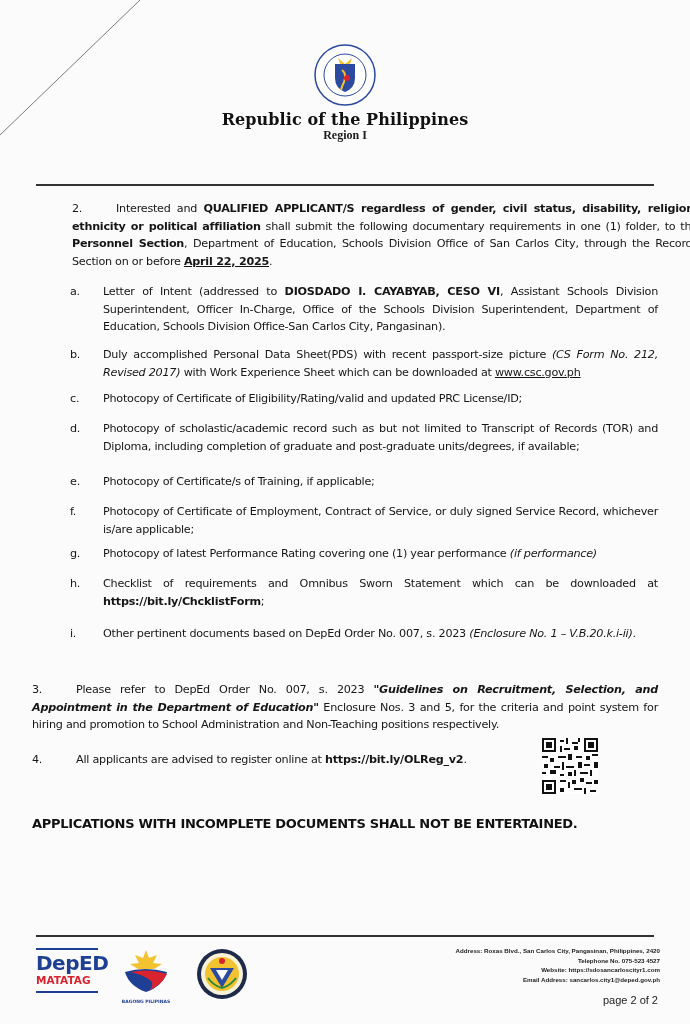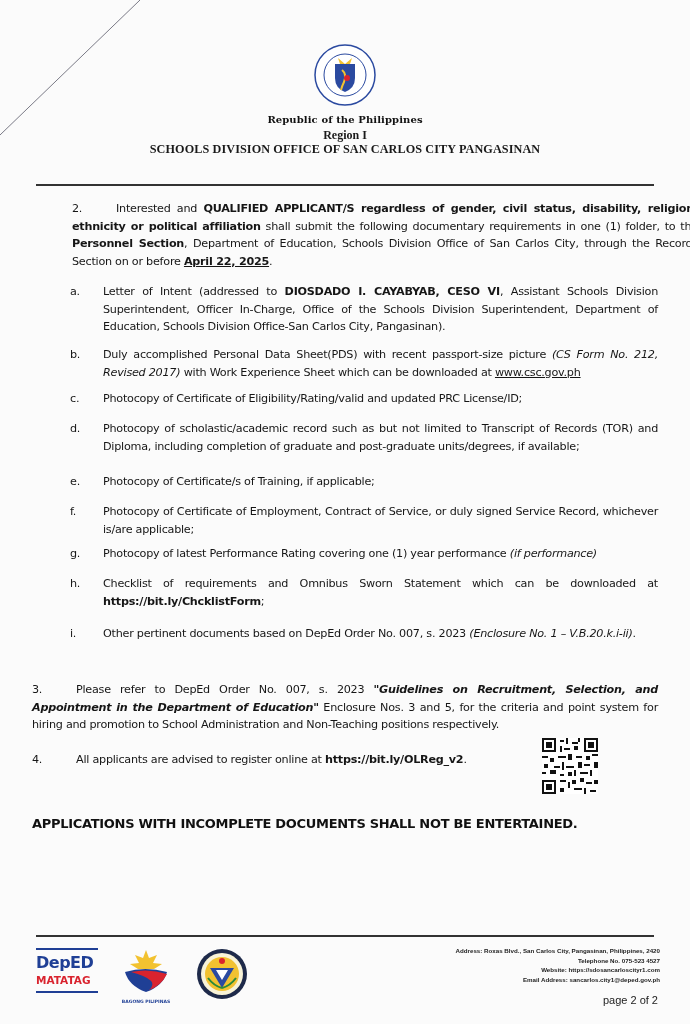--- a/index.html
+++ b/index.html
@@ -9,21 +9,21 @@
     font-family: "Liberation Sans", sans-serif;
     color: #1a1a1a;
   }
   .fold-line {
     position: absolute; left: 0; top: 0; width: 140px; height: 140px;
     pointer-events: none;
   }
   .header { position: absolute; top: 44px; left: 0; width: 690px; text-align: center; }
   .seal { display: block; margin: 0 auto; width: 62px; height: 62px; }
   .gothic {
-    font-family: "DejaVu Serif", serif; font-weight: bold; font-size: 10px;
+    font-family: "DejaVu Serif", serif; font-weight: bold; font-size: 16px;
     line-height: 16px; color: #111; letter-spacing: 0.1px;
   }
   .region { font-family: "Liberation Serif", serif; font-weight: bold; font-size: 12px; line-height: 14px; }
   .office { font-family: "Liberation Serif", serif; font-weight: bold; font-size: 12.2px; line-height: 14px; letter-spacing: 0.1px; }
   .header-rule { position: absolute; left: 36px; width: 618px; top: 184px; height: 2px; background: #333; }
 
   .body-text {
     position: absolute; left: 32px; width: 626px;
     font-family: "DejaVu Sans", sans-serif; font-size: 11.2px; line-height: 17.5px;
     text-align: justify; letter-spacing: -0.25px; color: #161616;
@@ -69,21 +69,20 @@
   <svg class="seal" viewBox="0 0 62 62">
     <circle cx="31" cy="31" r="30" fill="#fff" stroke="#2b4aa0" stroke-width="1.5"></circle>
     <circle cx="31" cy="31" r="21" fill="#fff" stroke="#2b4aa0" stroke-width="1"></circle>
     <path d="M21 20 h20 v14 q0 10 -10 14 q-10 -4 -10 -14 z" fill="#2b4aa0"></path>
     <path d="M24 14 l7 6 l7 -6 l-2 6 h-10 z" fill="#f2c230"></path>
     <path d="M28 26 q5 4 2 12 q-2 4 -3 8" stroke="#f2c230" stroke-width="2" fill="none"></path>
     <circle cx="33" cy="34" r="3" fill="#d9232e"></circle>
   </svg>
   <div class="gothic" style="margin-top:6px;">Republic of the Philippines</div>
   <div class="region">Region I</div>
-  <div class="office">SCHOOLS DIVISION OFFICE OF SAN CARLOS CITY PANGASINAN</div>
 </div>
 <div class="header-rule"></div>
 
 <div class="body-text" style="top:200px;margin-left:40px;">
   <span class="num">2.</span><span>Interested and </span><b>QUALIFIED APPLICANT/S regardless of gender, civil status, disability, religion, ethnicity or political affiliation</b><span> shall submit the following documentary requirements in one (1) folder, to the </span><b>Personnel Section</b><span>, Department of Education, Schools Division Office of San Carlos City, through the Records Section on or before </span><b class="u">April 22, 2025</b><span>.</span>
 </div>
 
 <ol class="list" style="top:0;">
   <li style="top:283px;">
     <span class="ltr">a.</span>
@@ -184,21 +183,21 @@
   </g>
 </svg>
 
 <div class="warning">APPLICATIONS WITH INCOMPLETE DOCUMENTS SHALL NOT BE ENTERTAINED.</div>
 
 <div class="footer-rule"></div>
 
 <div class="logos">
   <div class="logo" style="left:0; width:64px;">
     <div style="height:2px; background:#1f3f95; width:62px; margin-bottom:3px;"></div>
-    <div style="font-family:'DejaVu Sans',sans-serif; font-weight:bold; font-size:16px; color:#1f3f95; letter-spacing:-0.5px; line-height:20px;">
+    <div style="font-family:'DejaVu Sans',sans-serif; font-weight:bold; font-size:20px; color:#1f3f95; letter-spacing:-0.5px; line-height:20px;">
       <span>DepED</span>
     </div>
     <div style="font-family:'DejaVu Sans',sans-serif; font-weight:bold; font-size:10.5px; color:#d9232e; line-height:14px;">MATATAG</div>
     <div style="height:2px; background:#1f3f95; width:62px; margin-top:4px;"></div>
   </div>
   <div class="logo" style="left:78px; width:64px; text-align:center;">
     <svg width="50" height="46" viewBox="0 0 50 46">
       <path d="M25 2 l3 8 l8 -3 l-4 8 l9 1 l-8 5 h-16 l-8 -5 l9 -1 l-4 -8 l8 3 z" fill="#f2c230"></path>
       <path d="M4 24 q20 -6 42 0 q-4 14 -21 20 q-17 -6 -21 -20 z" fill="#1f3f95"></path>
       <path d="M10 24 q18 -4 36 2 q-6 12 -18 16 q12 -10 -18 -18 z" fill="#d9232e"></path>

